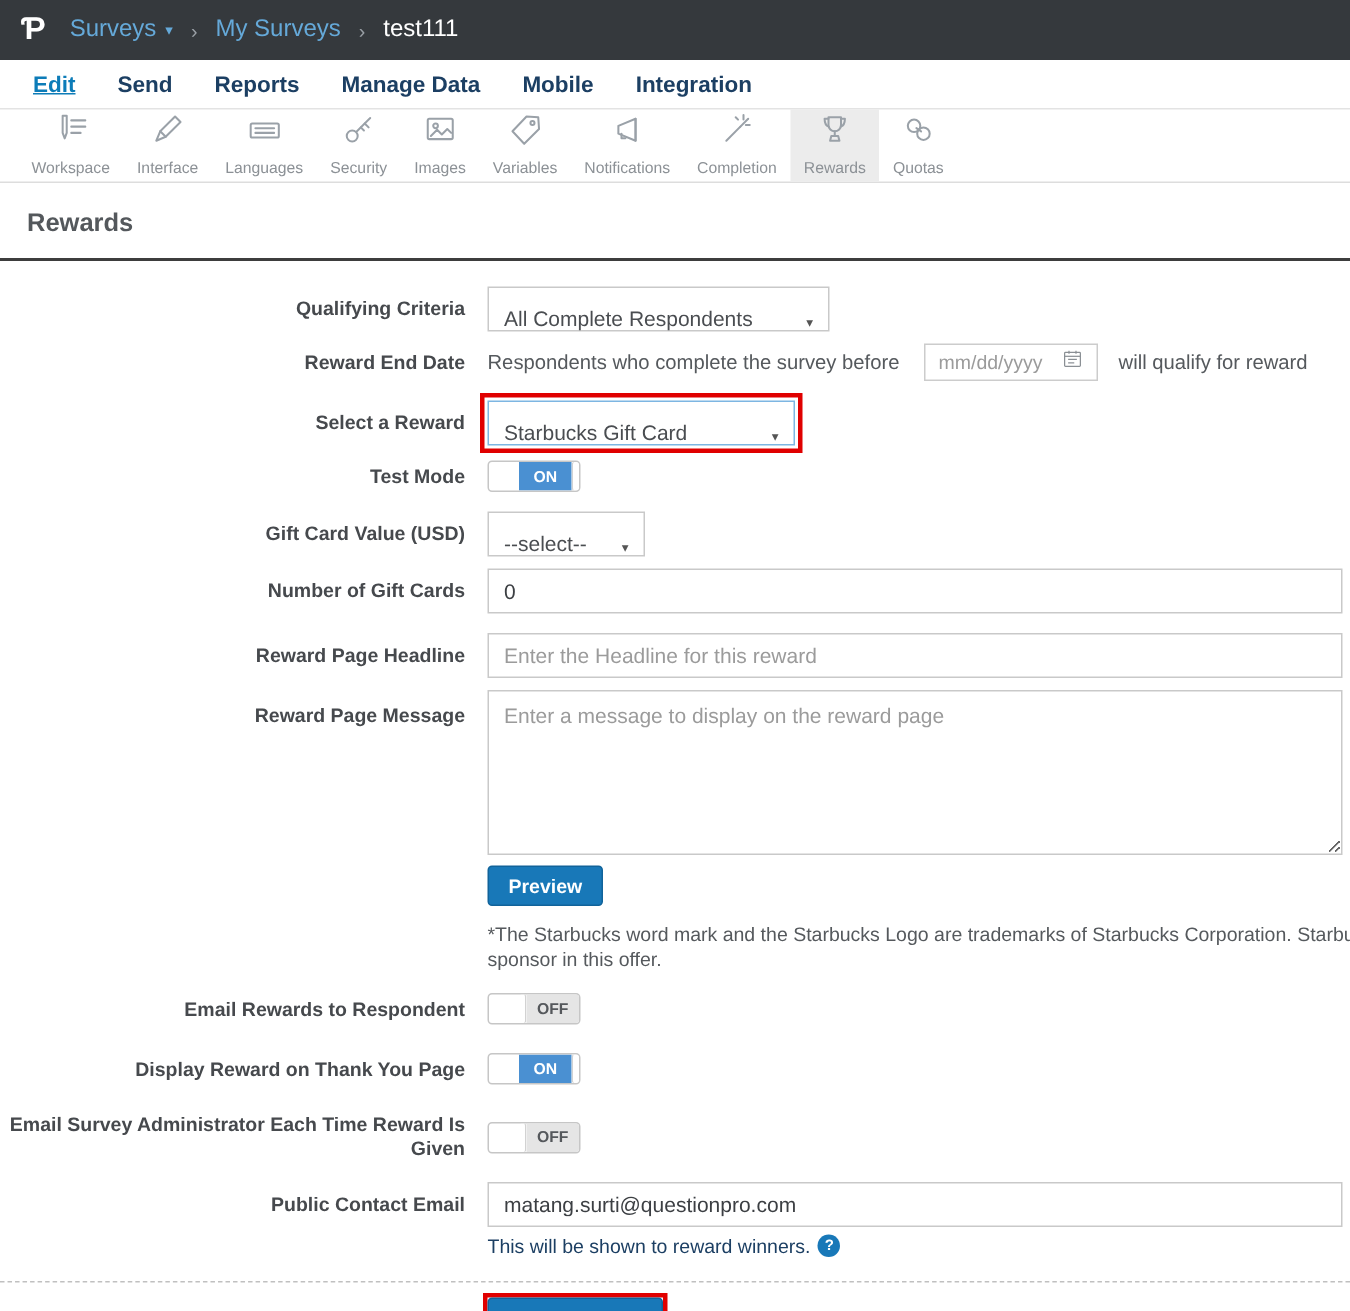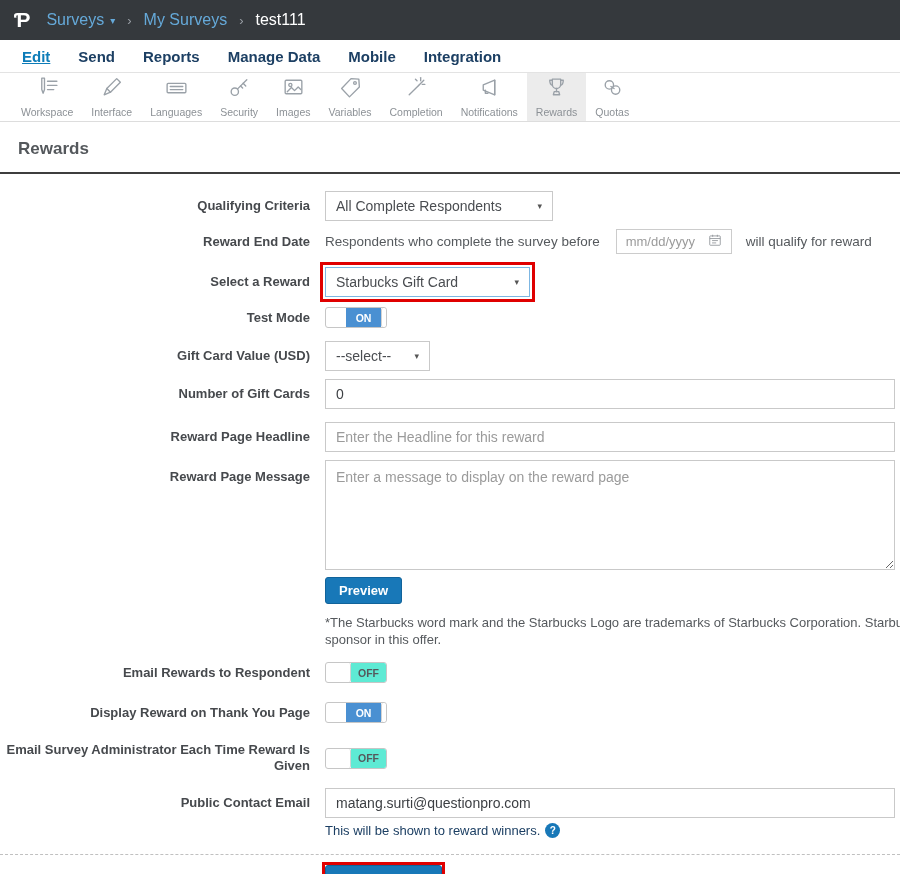--- a/index.html
+++ b/index.html
@@ -30,39 +30,39 @@
   .page-title { font-size:17px; font-weight:bold; color:#54585c; padding:17px 18px 13px; }
   .dark-divider { border:none; border-top:2px solid #3d3d3d; }
 
   
   .form { padding-top:17px; }
   .row { display:flex; align-items:center; }
   .row.top-align { align-items:flex-start; }
   .flabel { flex:0 0 310px; text-align:right; font-size:13px; font-weight:bold; color:#46494d; margin-right:15px; line-height:16px; }
   .row.top-align .flabel { padding-top:9px; }
 
-  .selectbox { border:1px solid #c9c9c9; background:#fff; height:30px; display:flex; align-items:center;
+  .selectbox { border:1px solid #c9c9c9; background:#fff; height:30px; display:flex; align-items:flex-end;
     justify-content:space-between; padding:0 10px; font-size:14px; color:#4a4d51; cursor:pointer; }
   .caret { font-size:9px; color:#555; margin-left:14px; }
   .w228 { width:228px; } .w105 { width:105px; } .w205 { width:205px; }
 
   .inline-text { font-size:13.5px; color:#55595d; }
   .datebox { border:1px solid #ccc; height:25px; width:116px; display:flex; align-items:center;
     justify-content:space-between; padding:0 9px; margin:0 14px 0 16px; cursor:text; }
   .datebox .ph { font-size:13px; color:#9b9b9b; }
   .datebox svg { width:14px; height:14px; stroke:#8a8f94; fill:none; stroke-width:1.4; }
 
   .redbox { border:3px solid #e00000; padding:2px; display:inline-block; }
   .selectbox.focused { border:1px solid #7db6e2; height:30px; }
 
   .toggle { width:62px; height:21px; border:1px solid #c6c6c6; border-radius:3px; display:flex; overflow:hidden;
     font-size:10.5px; font-weight:bold; cursor:pointer; background:#fff;padding-left:20px; }
   .toggle .seg { width:35px; display:flex; align-items:center; justify-content:center; }
   .toggle.on .seg { background:#4a90d2; color:#fff; }
-  .toggle.off .seg { background:#5eead4; color:#55585c; order:2; }
+  .toggle.off .seg { background:#e5e5e5; color:#55585c; order:2; }
   .toggle .knob { flex:1; background:#fff; border-radius:2px; }
   .toggle.on .knob { border-left:1px solid #d2d2d2; }
   .toggle.off .knob { border-right:1px solid #d2d2d2; order:1; }
 
   .tinput { width:570px; height:30px; border:1px solid #c9c9c9; padding:0 10px; font-size:14px; color:#3c3f43;
     font-family:"Liberation Sans", sans-serif; }
   .tinput::placeholder, .tarea::placeholder { color:#9b9b9b; opacity:1; }
   .tarea { width:570px; height:110px; border:1px solid #c9c9c9; padding:8px 10px; font-size:14px; color:#3c3f43;
     font-family:"Liberation Sans", sans-serif; resize:both; }
 
@@ -149,35 +149,35 @@
   </div>
   <div class="tool">
     <span><svg viewBox="0 0 24 24">
           <path d="M12.5 3.5l7.5.5.5 7.5-9.5 9.5L3.5 13z"></path>
           <circle cx="16.3" cy="7.7" r="1.3"></circle>
         </svg></span>
     <span class="tlabel">Variables</span>
   </div>
   <div class="tool">
     <span><svg viewBox="0 0 24 24">
+          <path d="M17 5L6 9.5v5L17 19V5z"></path>
+          <line x1="17" y1="5" x2="17" y2="19"></line>
+          <path d="M8 14.5v3h2.5"></path>
+        </svg></span>
+    <span class="tlabel">Notifications</span>
+  </div>
+  <div class="tool">
+    <span><svg viewBox="0 0 24 24">
           <line x1="5" y1="19" x2="14" y2="10"></line>
           <line x1="14" y1="10" x2="19" y2="5"></line>
           <line x1="16" y1="2.5" x2="16" y2="5.5"></line>
           <line x1="19.5" y1="9" x2="22" y2="9" transform="translate(-2,0)"></line>
           <line x1="11" y1="4" x2="12.5" y2="5.5"></line>
         </svg></span>
     <span class="tlabel">Completion</span>
-  </div>
-  <div class="tool">
-    <span><svg viewBox="0 0 24 24">
-          <path d="M17 5L6 9.5v5L17 19V5z"></path>
-          <line x1="17" y1="5" x2="17" y2="19"></line>
-          <path d="M8 14.5v3h2.5"></path>
-        </svg></span>
-    <span class="tlabel">Notifications</span>
   </div>
   <div class="tool active">
     <span><svg viewBox="0 0 24 24">
           <path d="M8 4h8v5a4 4 0 0 1-8 0V4z"></path>
           <path d="M8 5H5.5c0 3 1 4.5 2.6 5"></path>
           <path d="M16 5h2.5c0 3-1 4.5-2.6 5"></path>
           <line x1="12" y1="13" x2="12" y2="16"></line>
           <path d="M9 19h6l-.8-3h-4.4z"></path>
         </svg></span>
     <span class="tlabel">Rewards</span>

